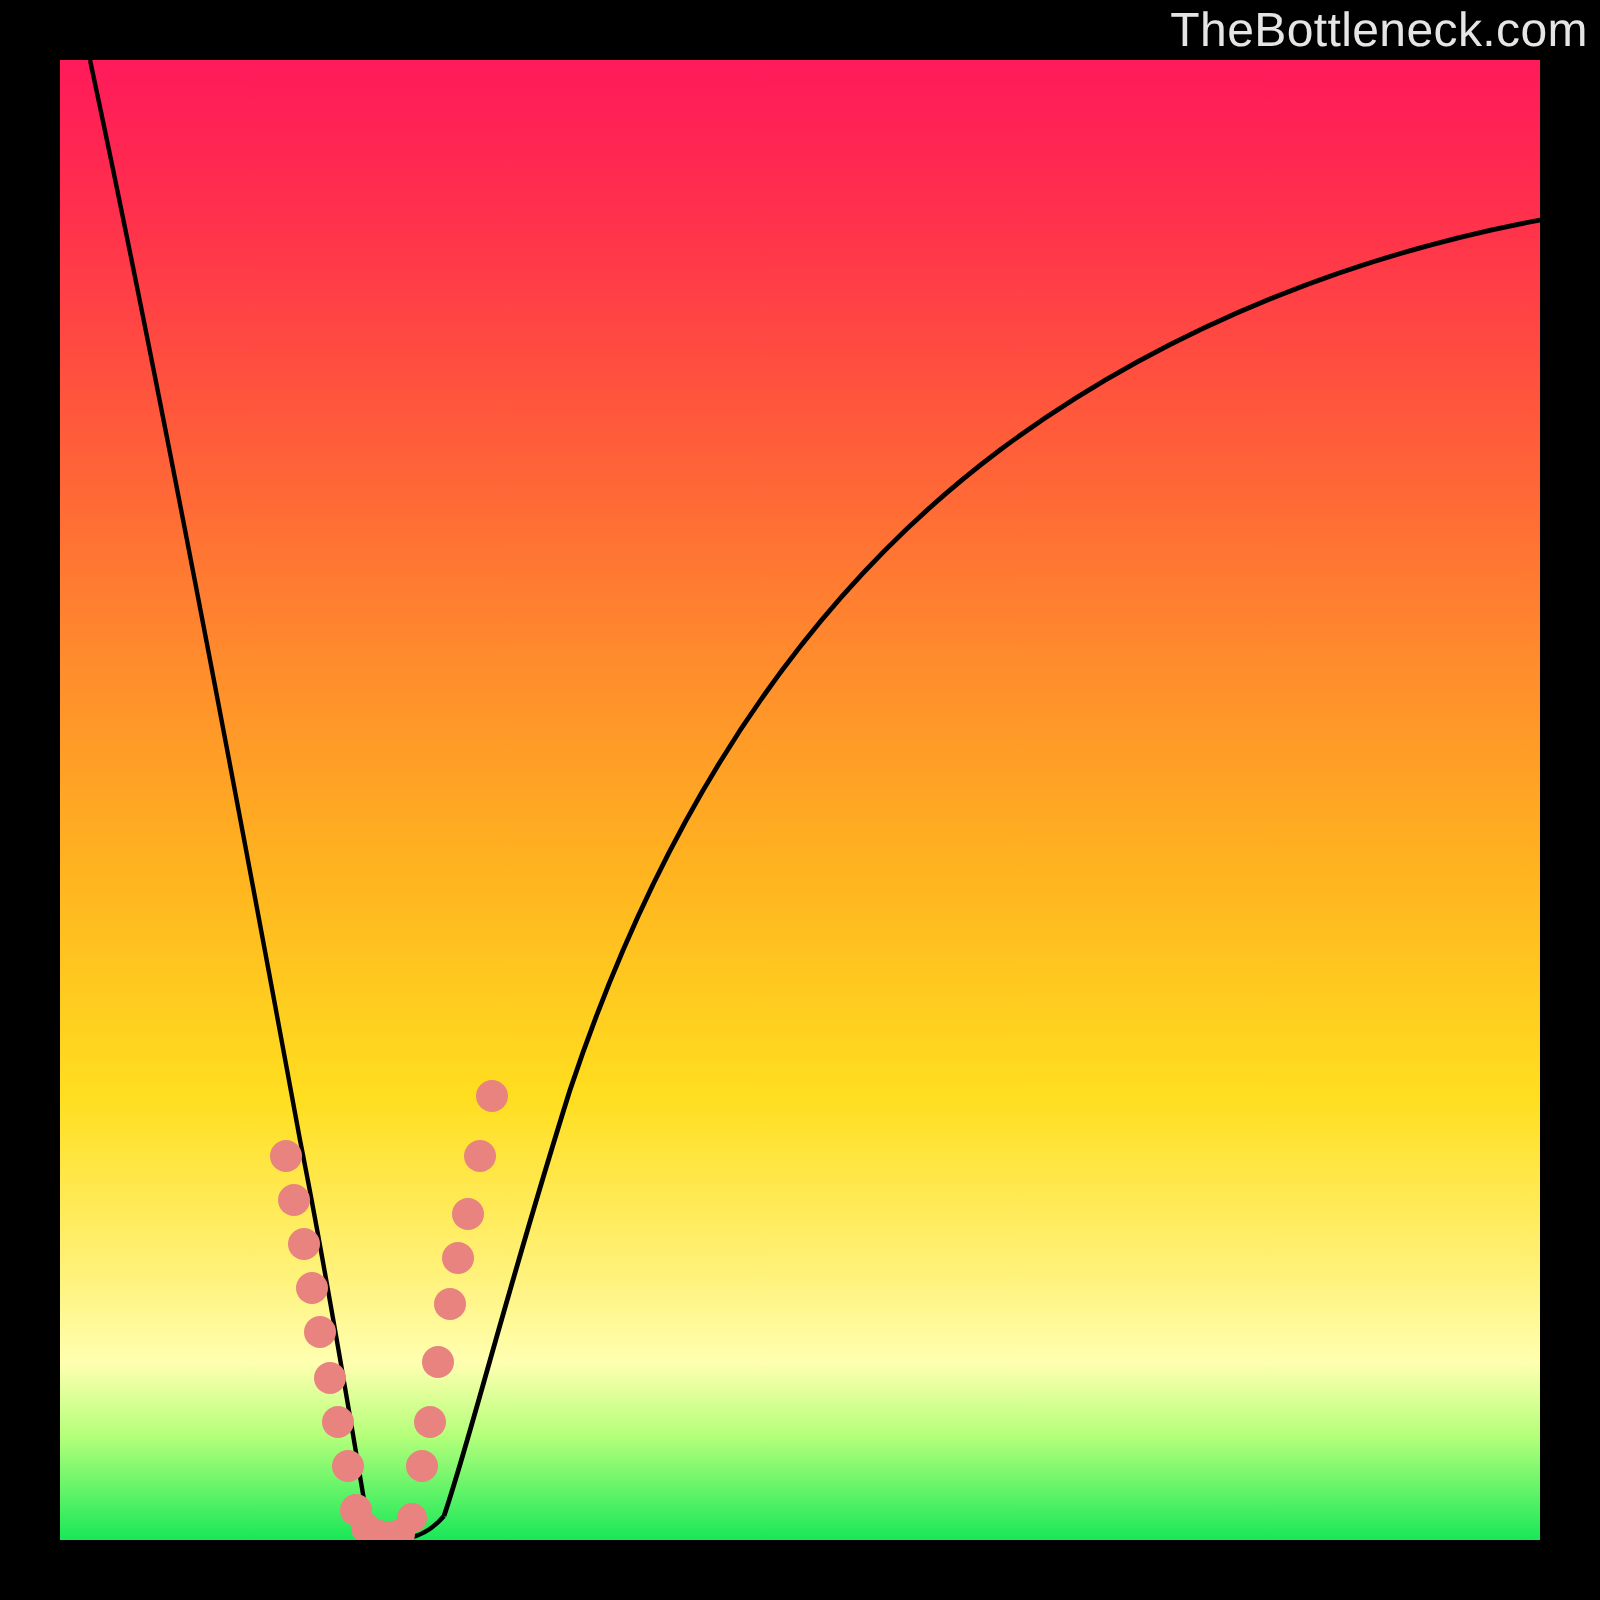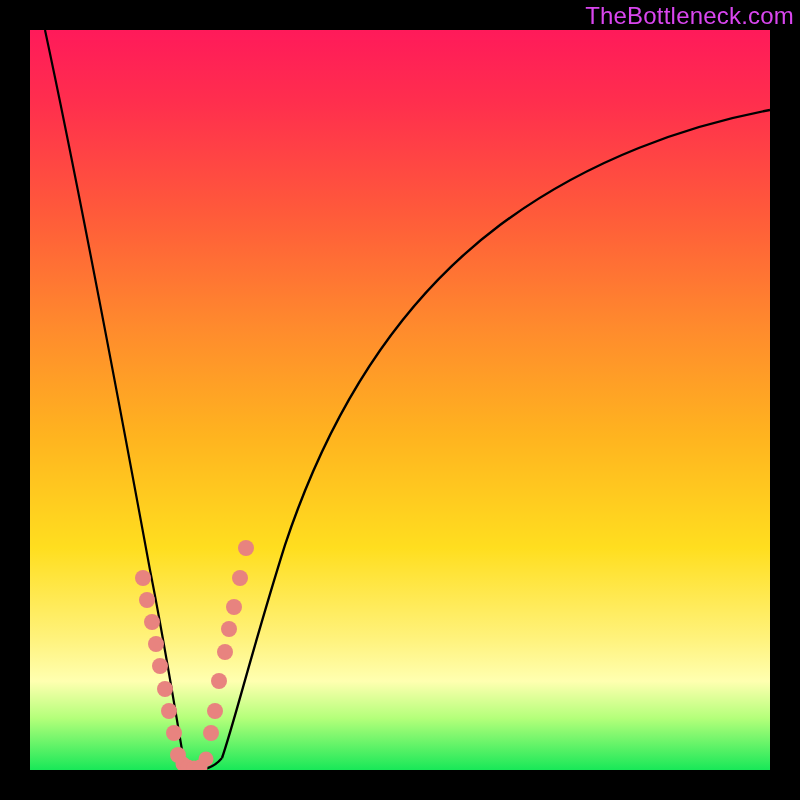--- a/index.html
+++ b/index.html
@@ -44,21 +44,21 @@
     position: absolute;
     left: 0;
     top: 0;
     width: 740px;
     height: 740px;
   }
   .watermark {
     position: absolute;
     top: 2px;
     right: 6px;
-    color: #d946ef;
+    color: #e5e5e5;
     font-size: 24px;
     font-weight: 500;
     letter-spacing: 0.2px;
     user-select: none;
   }
 </style>
 </head>
 <body>
 
 <div class="frame">

